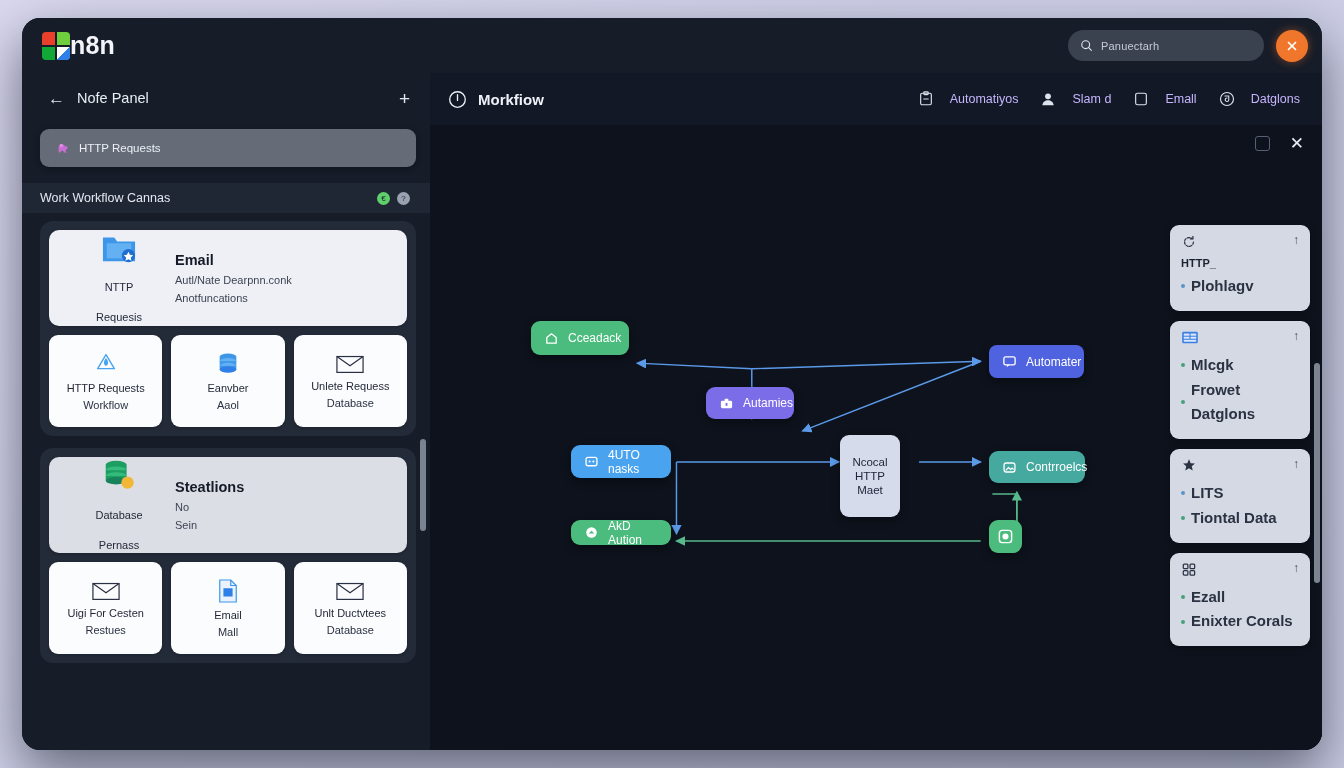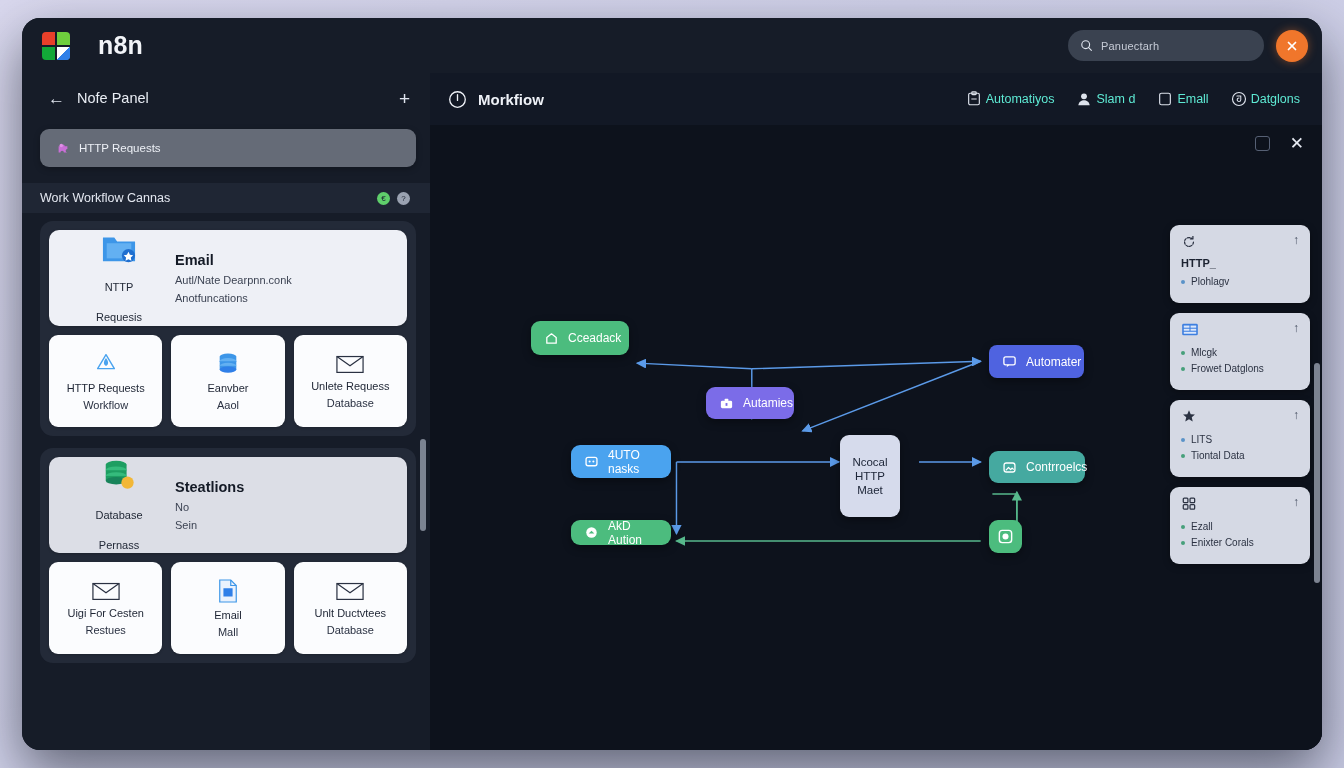--- a/index.html
+++ b/index.html
@@ -27,21 +27,21 @@
   }
 
   
   .topbar {
     height: 55px; flex: 0 0 55px;
     background: #161c28;
     display: flex; align-items: center;
     padding: 0 14px 0 20px;
     position: relative;
   }
-  .brand { display: flex; align-items: center; gap: 28px; }
+  .brand { display: flex; align-items: center; gap: 0; }
   .logo-grid {
     width: 28px; height: 28px;
     display: grid; grid-template-columns: 1fr 1fr; grid-template-rows: 1fr 1fr;
     gap: 2px; border-radius: 4px; overflow: hidden;
   }
   .logo-grid i { display: block; }
   .lg-r { background: #e8402a; }
   .lg-g { background: #6fce3d; }
   .lg-g2 { background: #12a838; }
   .lg-b { background: #2f7fe8; position: relative; }
@@ -189,21 +189,21 @@
   
   .canvas-wrap { flex: 1; display: flex; flex-direction: column; min-width: 0; background: #0e131d; }
   .wf-head {
     height: 52px; flex: 0 0 52px;
     display: flex; align-items: center;
     padding: 0 22px 0 18px;
     background: #121825;
   }
   .wf-title { display: flex; align-items: center; gap: 11px; color: #eef1f7; font-size: 15px; font-weight: bold; }
   .wf-tools { margin-left: auto; display: flex; align-items: center; gap: 22px; }
-  .wf-tool { display: flex; align-items: center; gap: 4px; color: #5eead4; font-size: 12.5px; cursor: pointer; }
+  .wf-tool { display: flex; align-items: center; gap: 16px; color: #c4b5fd; font-size: 12.5px; cursor: pointer; }
 
   .canvas {
     flex: 1; position: relative; min-height: 0;
     background: #0d121c;
     overflow: hidden;
   }
   .canvas-ctrls {
     position: absolute; right: 18px; top: 10px;
     display: flex; align-items: center; gap: 20px;
   }
@@ -252,23 +252,24 @@
     border-radius: 9px;
     padding: 9px 11px 12px;
     box-shadow: 0 2px 7px rgba(0,0,0,.35);
     cursor: pointer;
   }
   .rcard-top { display: flex; align-items: flex-start; }
   .rcard-top .up { margin-left: auto; color: #4a5264; font-size: 12px; line-height: 1; }
   .rcard .rt { color: #1b2230; font-size: 11px; margin: 7px 0 2px; font-weight: bold; }
   .rlist { list-style: none; margin-top: 5px; }
   .rlist li {
-    color: #2b3242; font-size: 10px;
+    color: #2b3242; font-size: 15px;
     display: flex; align-items: center; gap: 6px;
     line-height: 1.65;
+    font-weight: bold;
   }
   .rlist li::before {
     content: ""; width: 4px; height: 4px; border-radius: 50%;
     background: #5a93c8; flex: 0 0 4px;
   }
   .rlist li.g::before { background: #46a07a; }
 
   .canvas-scrollbar {
     position: absolute; right: 2px; top: 0; width: 6px; height: 100%;
   }

